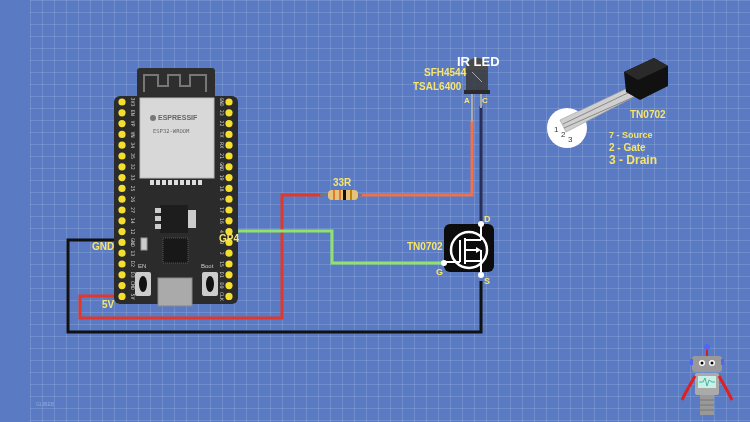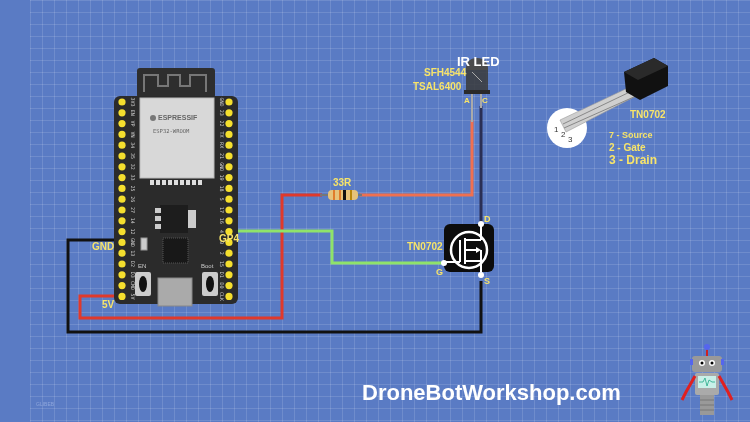--- a/index.html
+++ b/index.html
@@ -237,16 +237,15 @@
 <div class="lbl" style="left:464px;top:96px;font-size:8px;">A</div>
 <div class="lbl" style="left:482px;top:96px;font-size:8px;">C</div>
 <div class="lbl" style="left:407px;top:241px;">TN0702</div>
 <div class="lbl" style="left:484px;top:214px;font-size:9px;">D</div>
 <div class="lbl" style="left:436px;top:267px;font-size:9px;">G</div>
 <div class="lbl" style="left:484px;top:276px;font-size:9px;">S</div>
 <div class="lbl" style="left:630px;top:109px;">TN0702</div>
 <div class="lbl" style="left:609px;top:130px;font-size:9px;">7 - Source</div>
 <div class="lbl" style="left:609px;top:142px;font-size:10px;">2 - Gate</div>
 <div class="lbl" style="left:609px;top:153px;font-size:12px;">3 - Drain</div>
-<div class="lbl-white" style="left:362px;top:366px;font-size:22px;">DroneBotWorkshop.com</div>
 <div style="position:absolute;left:36px;top:401px;font-size:5px;color:#8ea6dc;font-family:'Liberation Sans',sans-serif;">GLIBEB</div>
 
 </div>
 
 </body></html>

